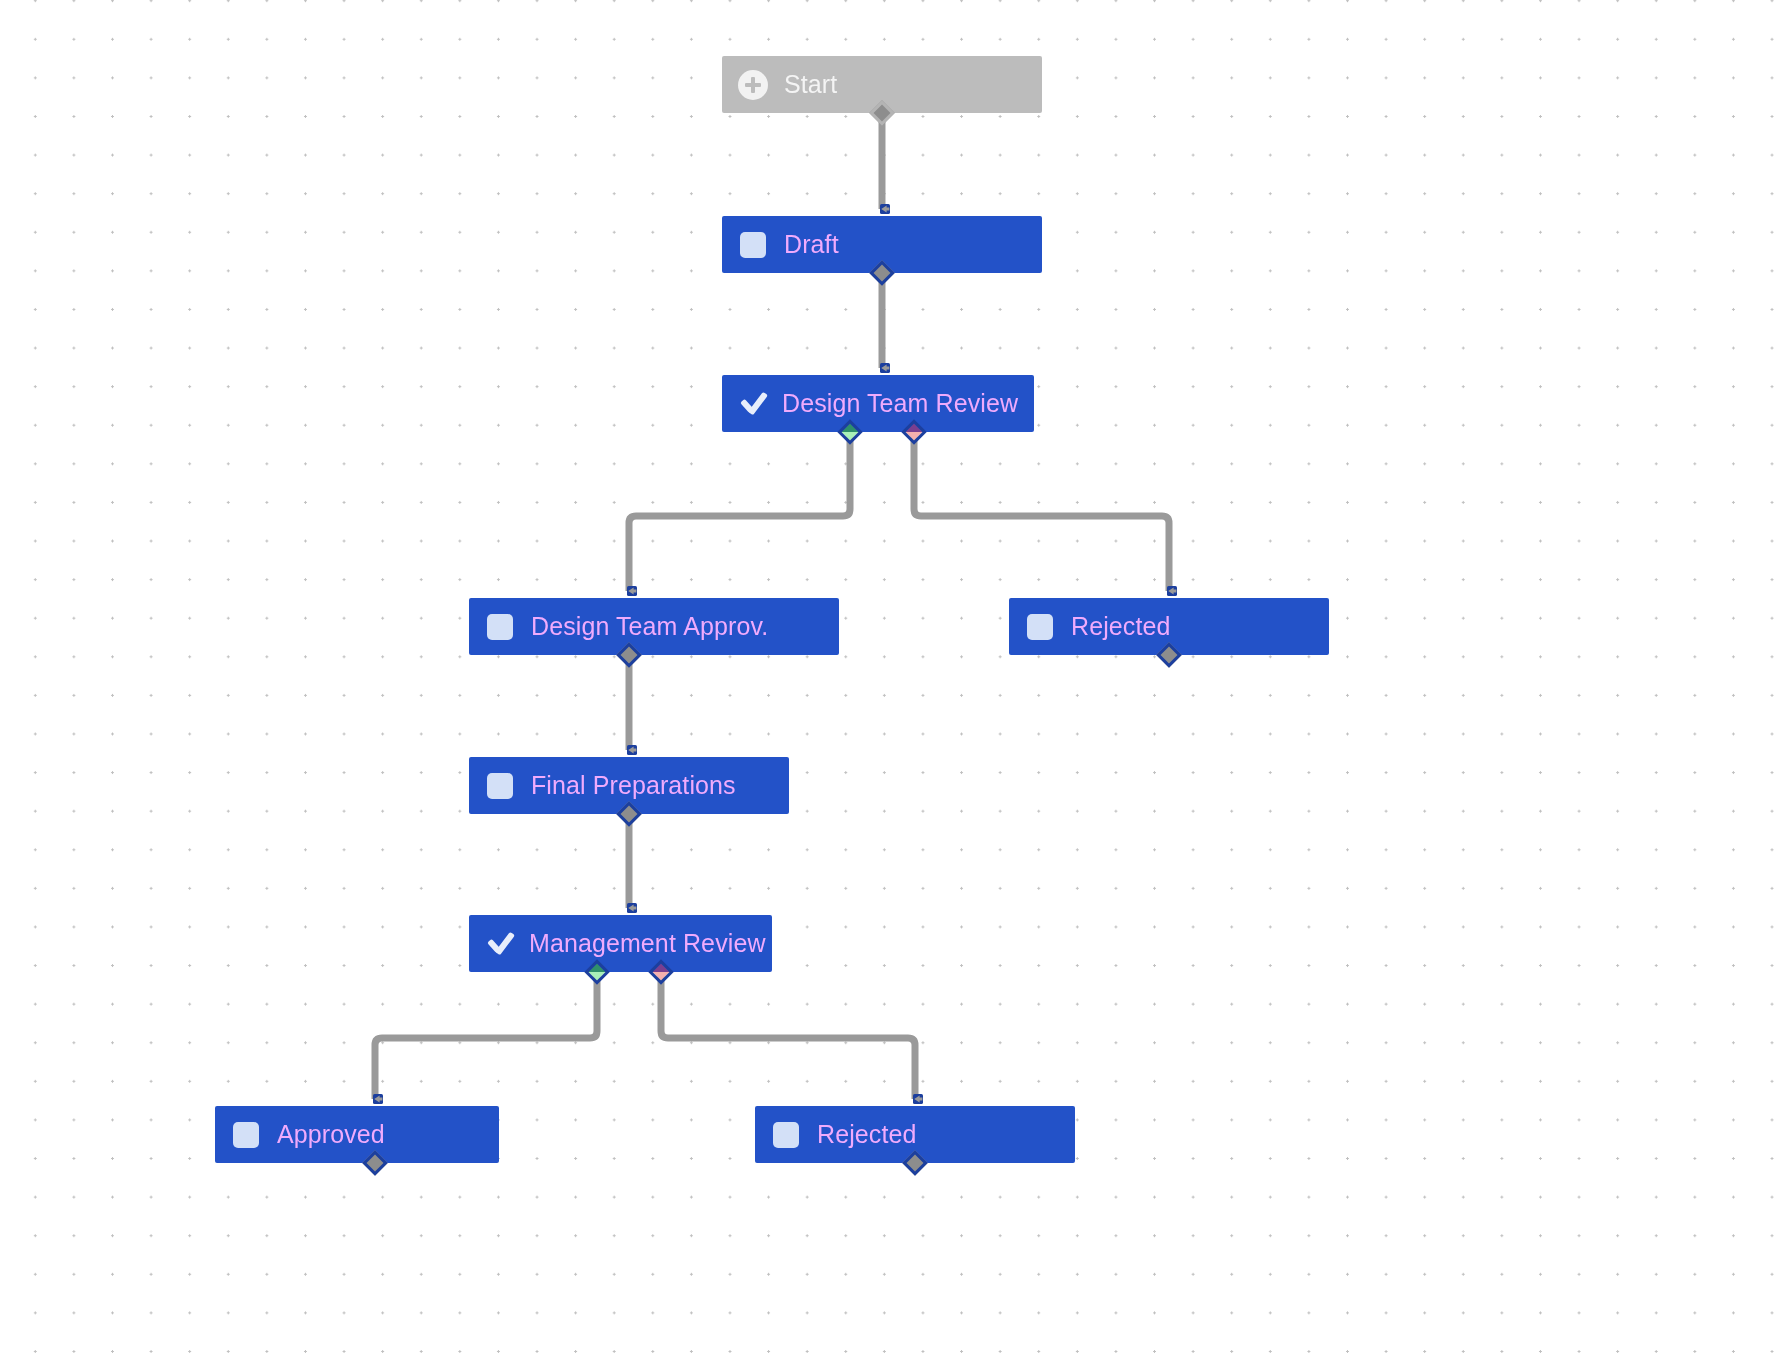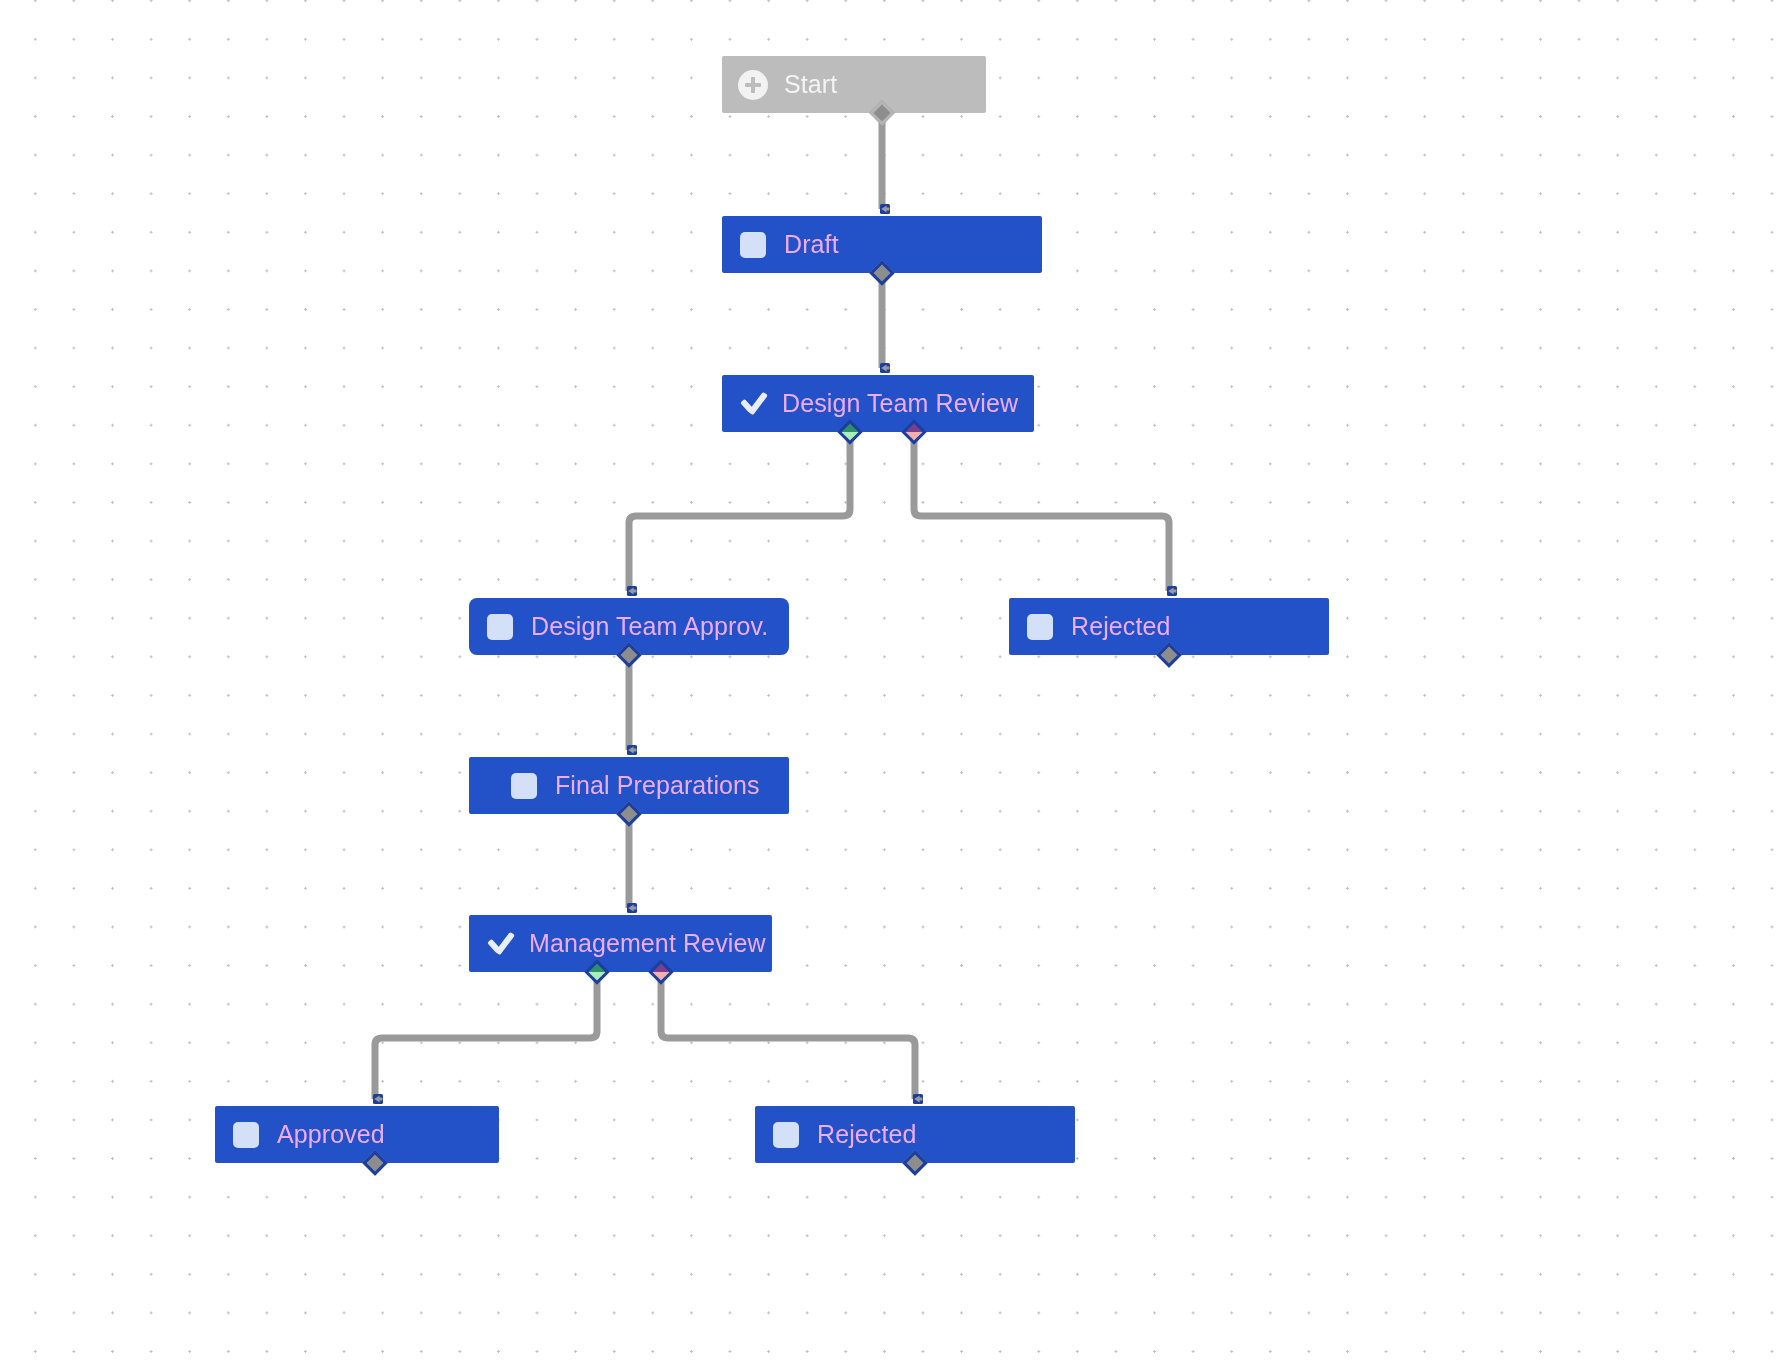--- a/index.html
+++ b/index.html
@@ -175,21 +175,21 @@
       <path d="M629,655 L629,750" marker-end="url(#arrow-in)"></path>
 
       <path d="M629,814 L629,908" marker-end="url(#arrow-in)"></path>
 
       <path d="M597,972 L597,1031 Q597,1038 590,1038 L382,1038 Q375,1038 375,1045 L375,1099" marker-end="url(#arrow-in)"></path>
 
       <path d="M661,972 L661,1031 Q661,1038 668,1038 L908,1038 Q915,1038 915,1045 L915,1099" marker-end="url(#arrow-in)"></path>
     </g>
   </svg>
 
-  <div class="node start" style="left:722px; top:56px; width:264px; height:57px;">
+  <div class="node start" style="left:722px; top:56px; width:320px; height:57px;">
     <span class="node-icon" style="margin-left:16px; margin-right:16px;">
       <span class="icon-plus-circle"></span>
     </span>
     <span class="node-label">Start</span>
     <span class="port start-out" style="left:160px; top:57px;">
         <span class="diamond"></span>
       </span>
   </div>
 
   <div class="node task" style="left:722px; top:216px; width:320px; height:57px;">
@@ -208,41 +208,41 @@
     </span>
     <span class="node-label">Design Team Review</span>
     <span class="port approve" style="left:128px; top:57px;">
         <span class="diamond"></span>
       </span>
     <span class="port reject" style="left:192px; top:57px;">
         <span class="diamond"></span>
       </span>
   </div>
 
-  <div class="node task" style="left:469px; top:598px; width:320px; height:57px;border-radius:8px;">
+  <div class="node task" style="left:469px; top:598px; width:370px; height:57px;">
     <span class="node-icon" style="margin-left:18px; margin-right:18px;">
       <span class="icon-square"></span>
     </span>
     <span class="node-label">Design Team Approv.</span>
     <span class="port neutral" style="left:160px; top:57px;">
         <span class="diamond"></span>
       </span>
   </div>
 
   <div class="node task" style="left:1009px; top:598px; width:320px; height:57px;">
     <span class="node-icon" style="margin-left:18px; margin-right:18px;">
       <span class="icon-square"></span>
     </span>
     <span class="node-label">Rejected</span>
     <span class="port neutral" style="left:160px; top:57px;">
         <span class="diamond"></span>
       </span>
   </div>
 
-  <div class="node task" style="left:469px; top:757px; width:320px; height:57px;padding-left:24px;">
+  <div class="node task" style="left:469px; top:757px; width:320px; height:57px;">
     <span class="node-icon" style="margin-left:18px; margin-right:18px;">
       <span class="icon-square"></span>
     </span>
     <span class="node-label">Final Preparations</span>
     <span class="port neutral" style="left:160px; top:57px;">
         <span class="diamond"></span>
       </span>
   </div>
 
   <div class="node review" style="left:469px; top:915px; width:303px; height:57px;">

